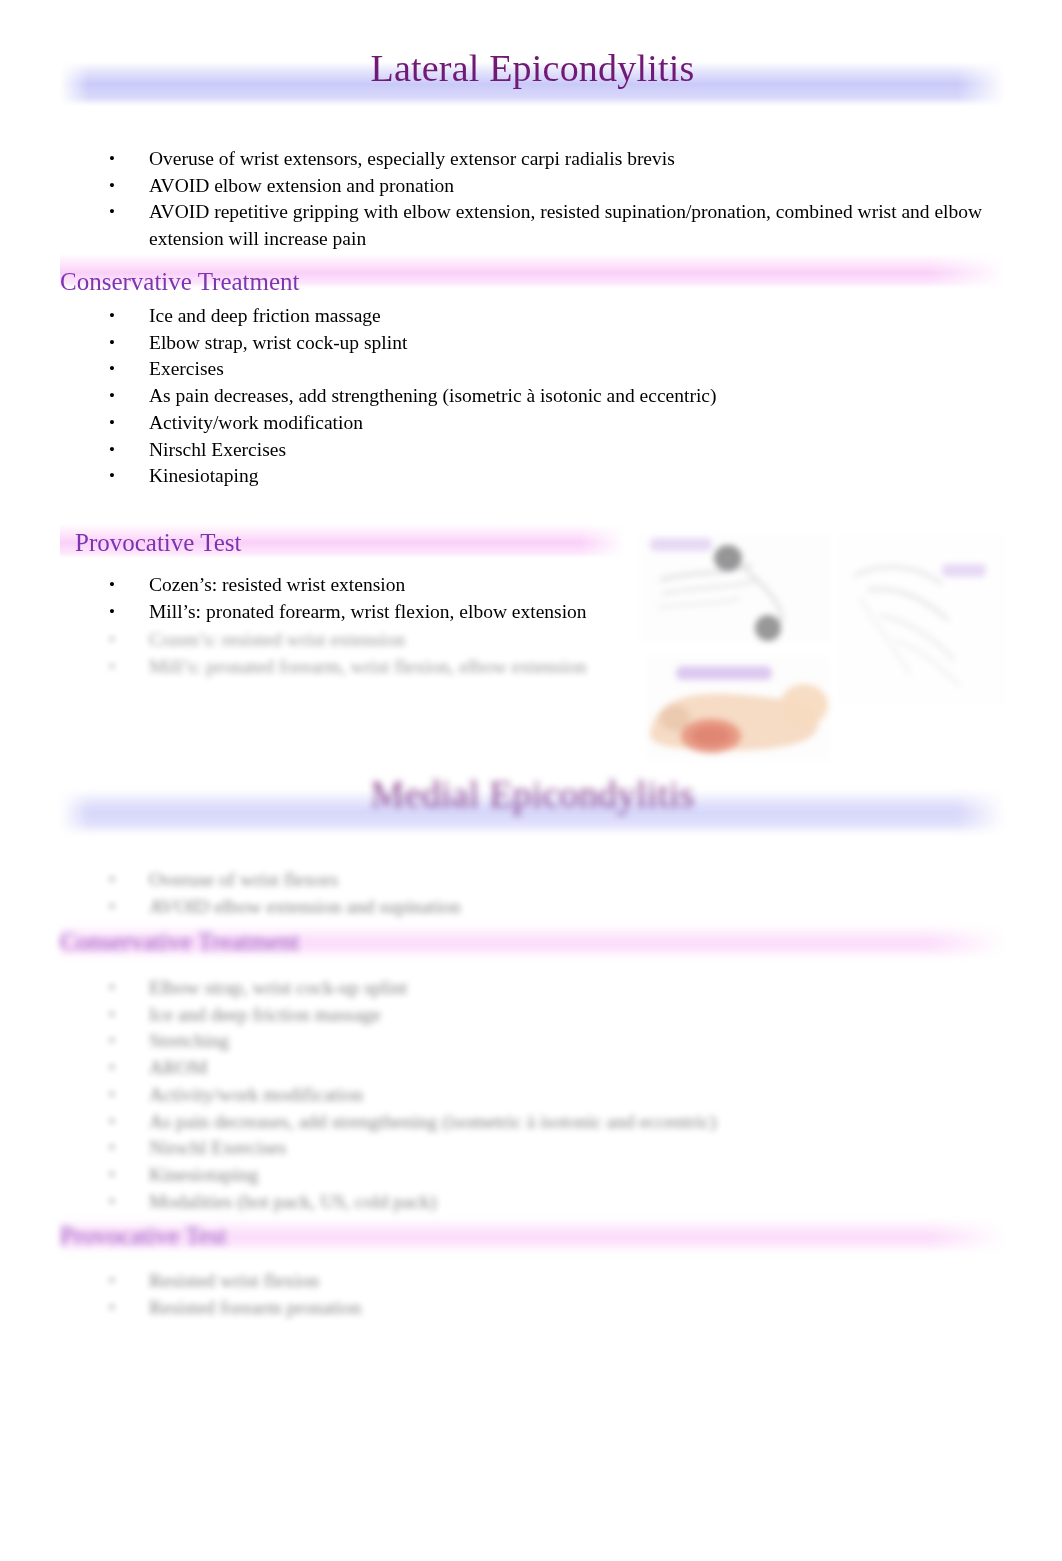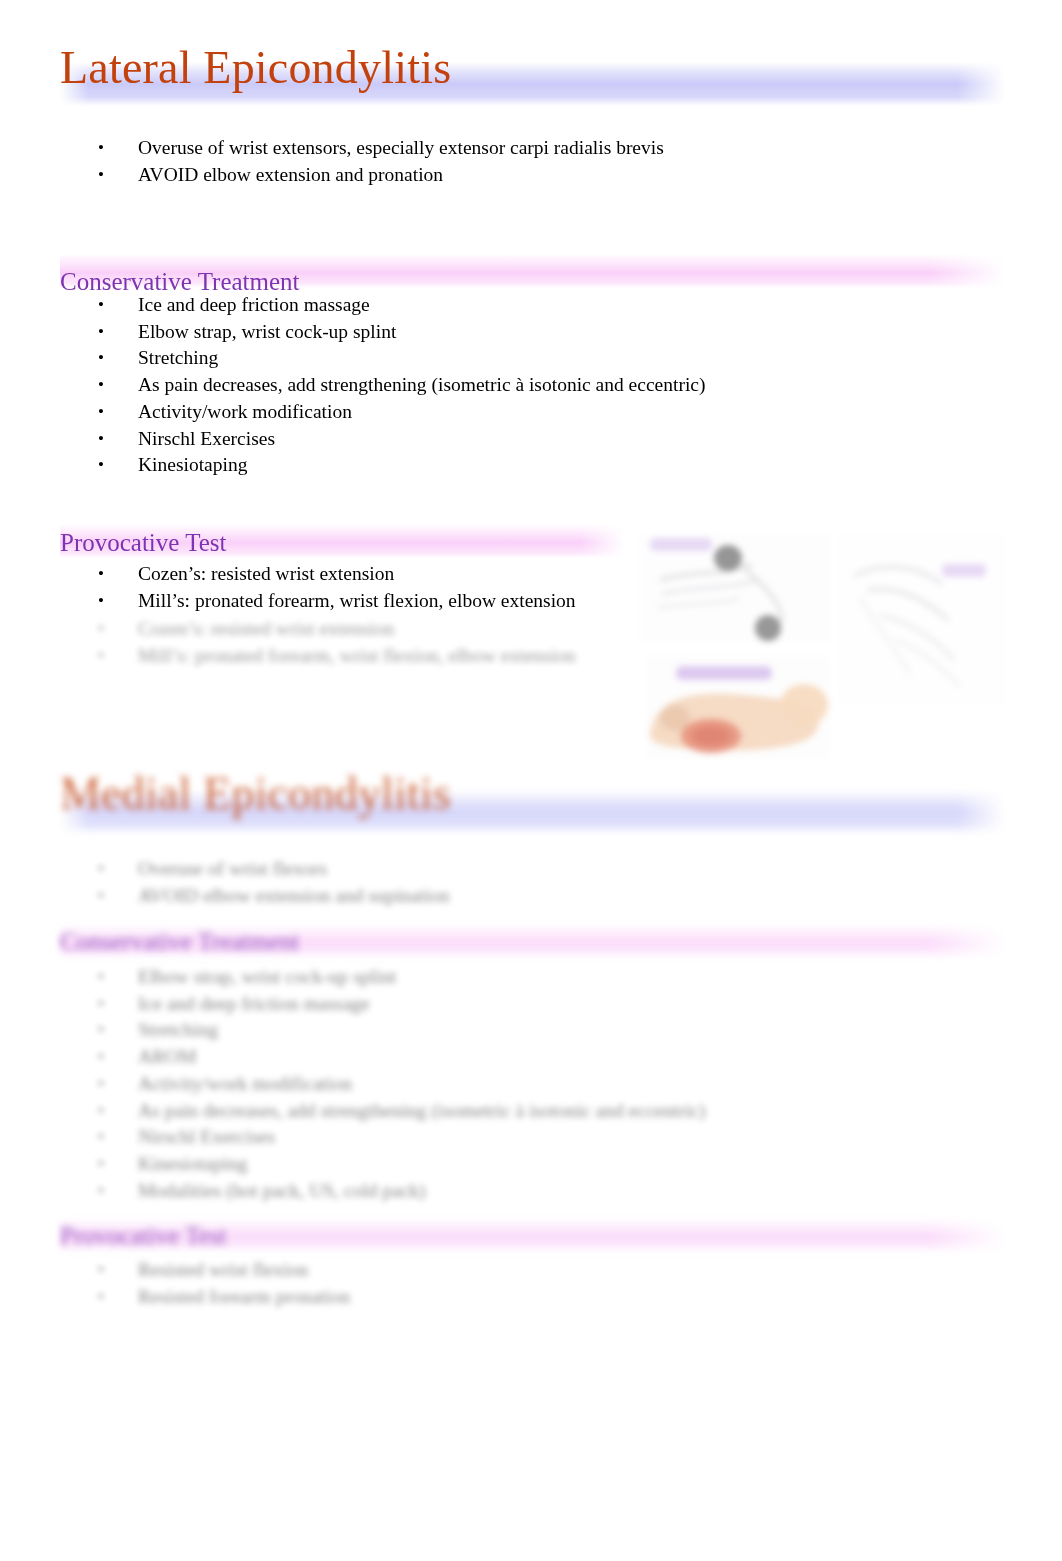--- a/index.html
+++ b/index.html
@@ -67,39 +67,40 @@
         rgba(255,255,255,0) 92%,
         rgba(255,255,255,1) 100%);
     pointer-events: none;
   }
 
   
   .doc-title {
     position: absolute;
     left: 60px;
     width: 945px;
-    color: #c2410c;
-    font-size: 46px;
+    text-align: center;
+    color: #701a75;
+    font-size: 38px;
     line-height: 44px;
     letter-spacing: 0.2px;
     white-space: nowrap;
   }
   .section-title {
     position: absolute;
     left: 60px;
     color: #7d34b0;
     font-size: 25px;
     line-height: 32px;
   }
 
   .bullets {
     position: absolute;
     left: 86px;
     width: 890px;
-    margin: 4px;
+    margin: 15px;
     padding: 0;
     list-style: none;
     color: #000000;
     font-size: 19.5px;
     line-height: 26.7px;
   }
   .bullets li {
     position: relative;
     padding-left: 48px;
     margin: 0;
@@ -145,37 +146,38 @@
 <body>
 
 <div class="page">
 
   <div class="band band-title" style="top:62px;"></div>
   <div class="doc-title" style="top:46px;">Lateral Epicondylitis</div>
 
   <ul class="bullets" style="top:131px;">
     <li>Overuse of wrist extensors, especially extensor carpi radialis brevis</li>
     <li>AVOID elbow extension and pronation</li>
+    <li>AVOID repetitive gripping with elbow extension, resisted supination/pronation, combined wrist and elbow extension will increase pain</li>
   </ul>
 
   <div class="band band-section" style="top:254px; width:945px;"></div>
   <div class="section-title" style="top:266px;">Conservative Treatment</div>
 
   <ul class="bullets" style="top:288px;">
     <li>Ice and deep friction massage</li>
     <li>Elbow strap, wrist cock-up splint</li>
-    <li>Stretching</li>
+    <li>Exercises</li>
     <li>As pain decreases, add strengthening (isometric à   isotonic and eccentric)</li>
     <li>Activity/work modification</li>
     <li>Nirschl Exercises</li>
     <li>Kinesiotaping</li>
   </ul>
 
   <div class="band band-section" style="top:524px; width:565px;"></div>
-  <div class="section-title" style="top:527px;">Provocative Test</div>
+  <div class="section-title" style="top:527px;padding-left:15px;">Provocative Test</div>
 
   <ul class="bullets" style="top:557px;">
     <li>Cozen’s: resisted wrist extension</li>
     <li>Mill’s: pronated forearm, wrist flexion, elbow extension</li>
   </ul>
 
   <ul class="bullets faded" style="top:612px;">
     <li>Cozen’s: resisted wrist extension</li>
     <li>Mill’s: pronated forearm, wrist flexion, elbow extension</li>
   </ul>

